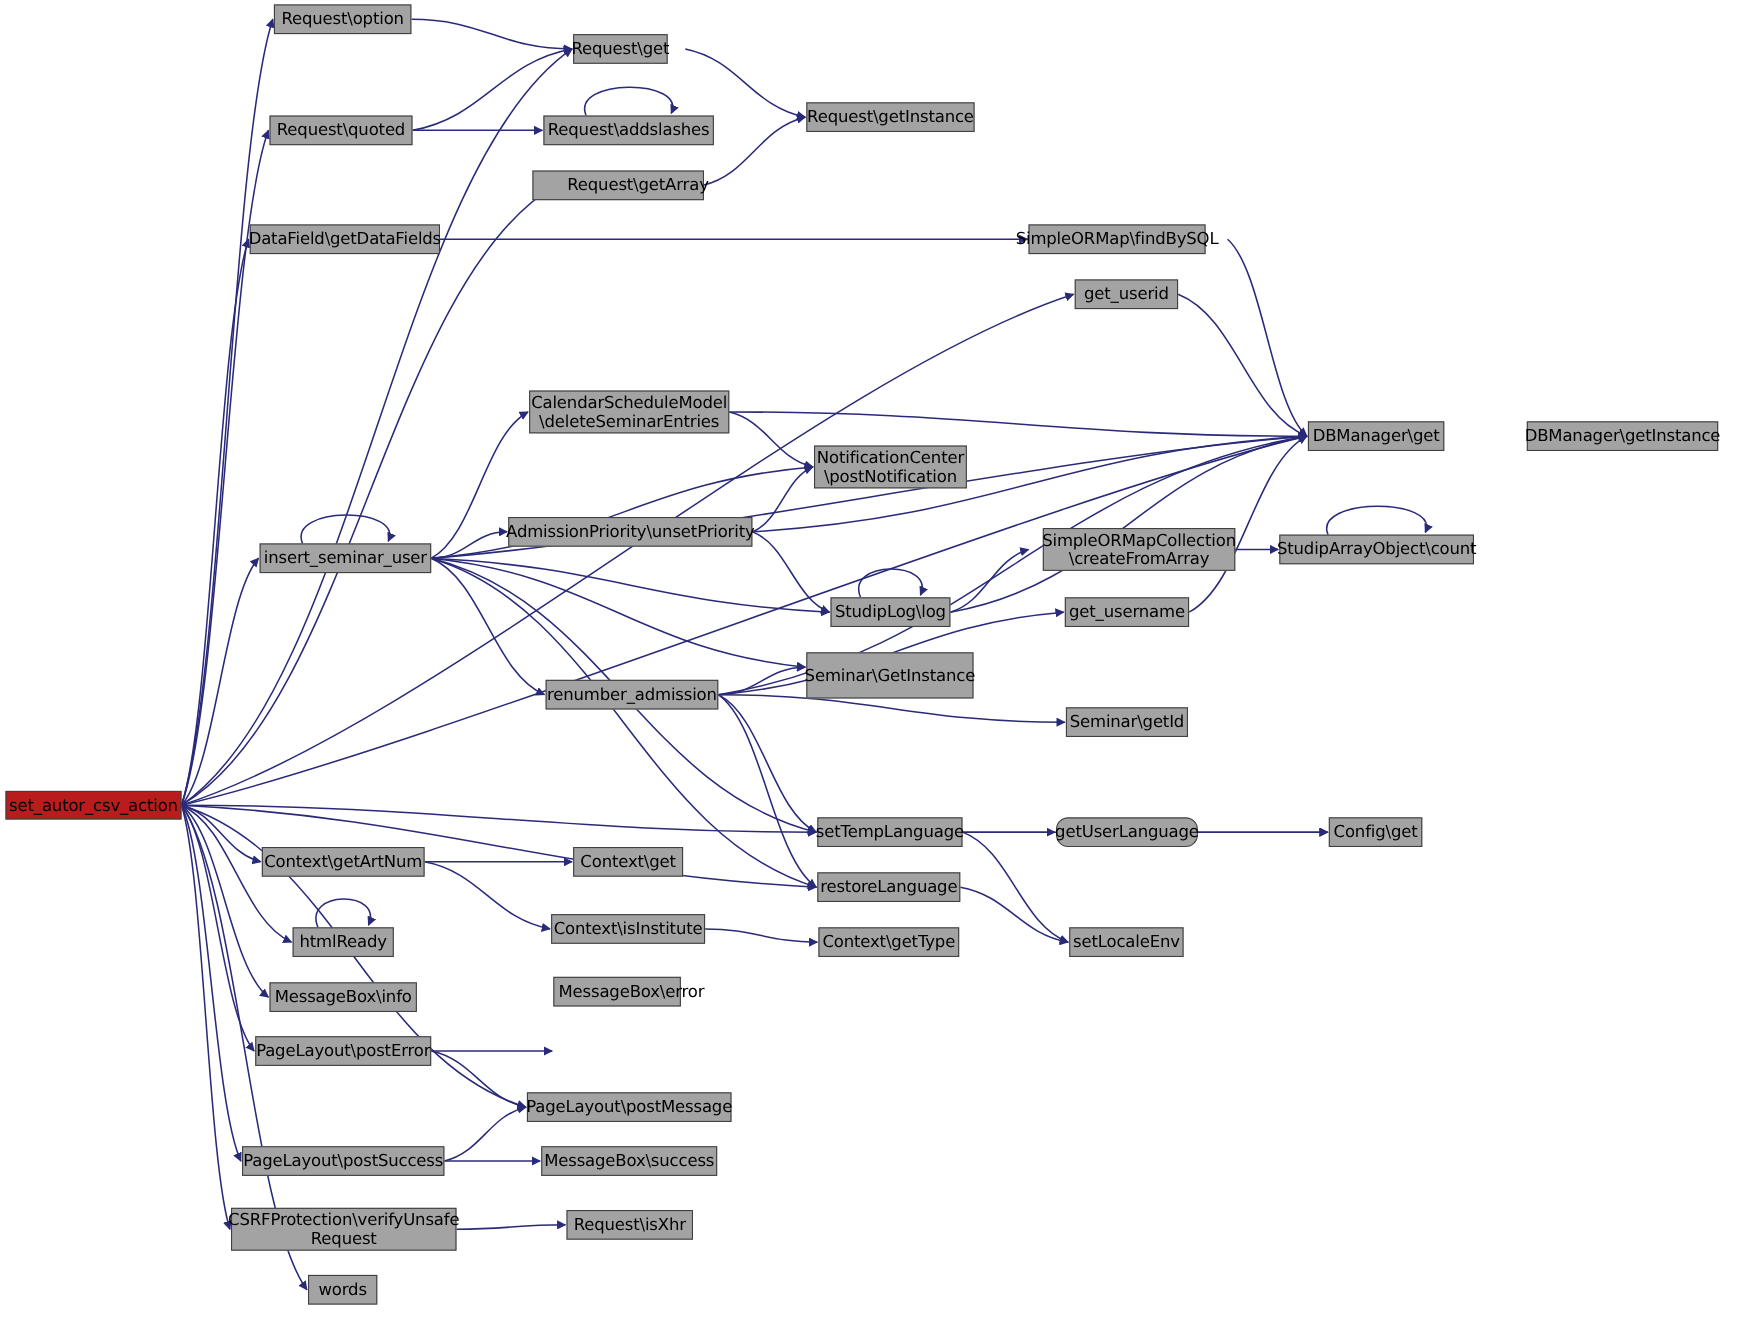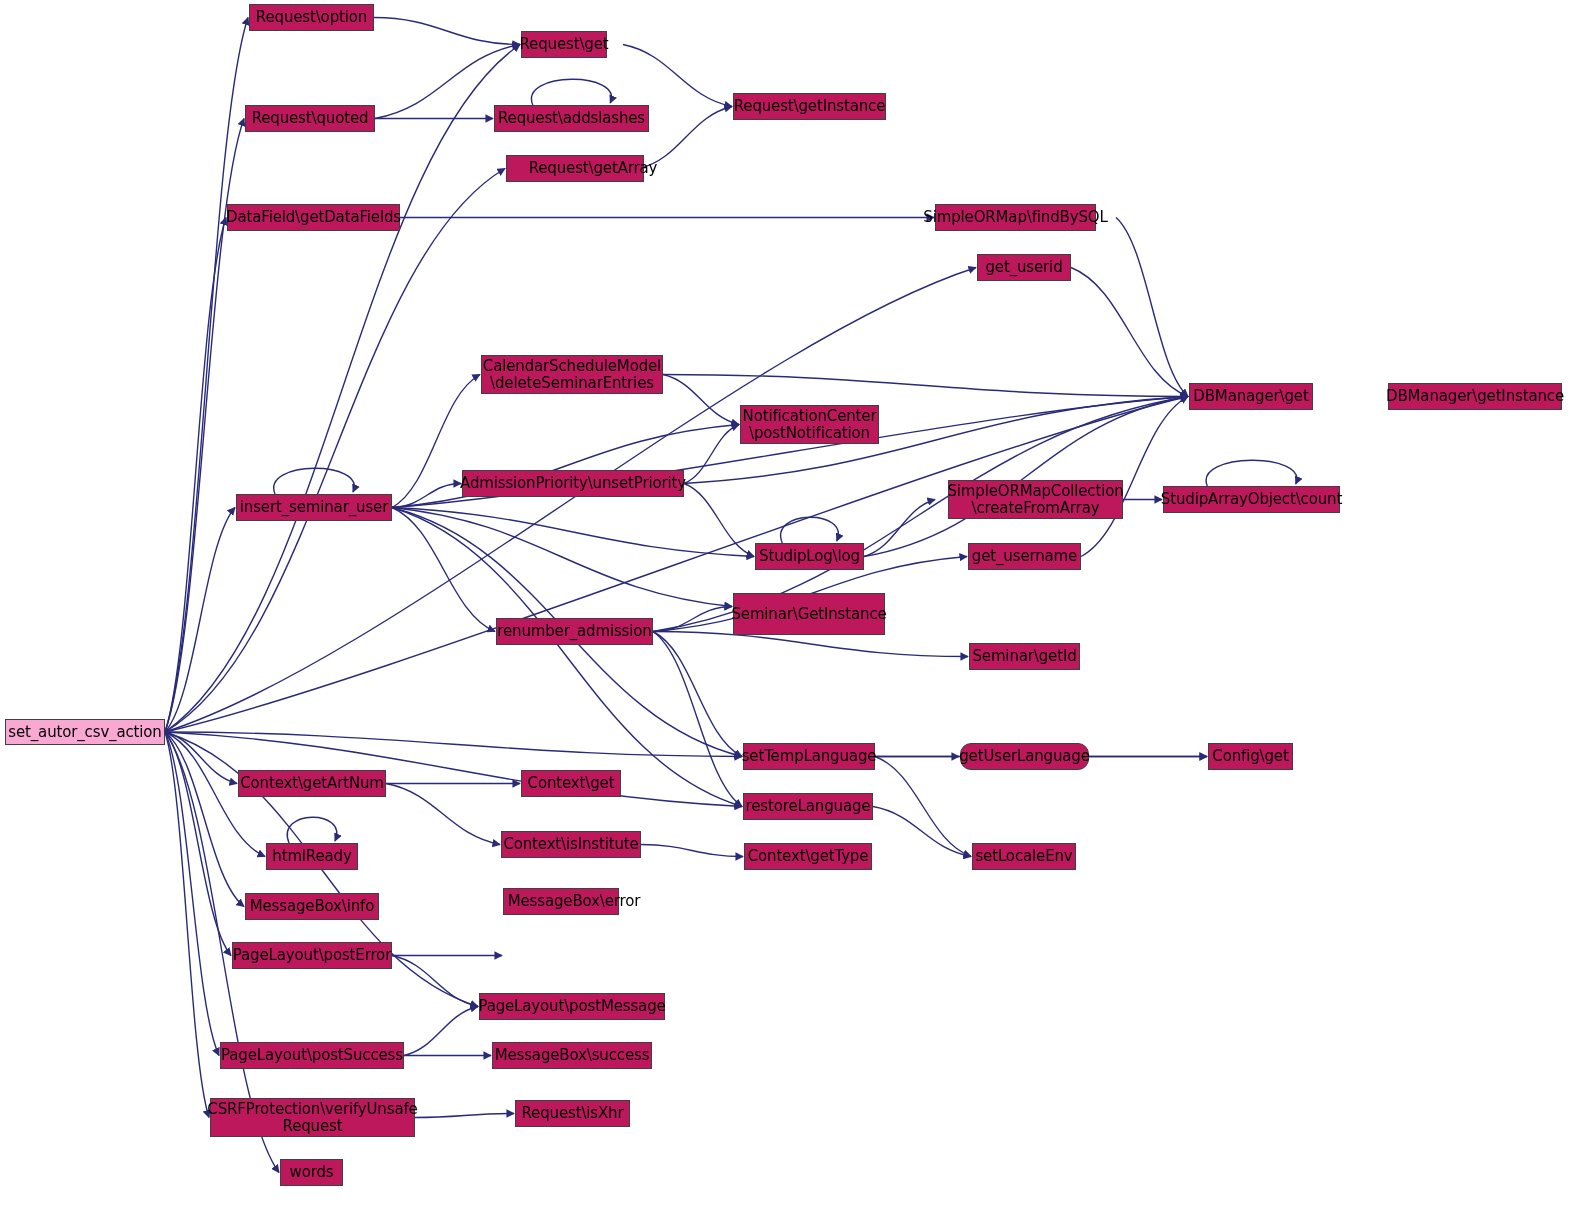--- a/index.html
+++ b/index.html
@@ -20,34 +20,34 @@
     left: 0;
     top: 0;
     width: 1592px;
     height: 1208px;
     pointer-events: none;
   }
   .node {
     position: absolute;
     box-sizing: border-box;
     border: 1px solid #404040;
-    background: #be185d;
+    background: #a3a3a3;
     color: #000000;
     display: flex;
     align-items: center;
     justify-content: center;
     text-align: center;
     font-size: 15px;
     line-height: 17px;
     white-space: pre-line;
     letter-spacing: -0.15px;
     z-index: 5;
   }
   .node.root {
-    background: #f9a8d4;
+    background: #b91c1c;
     border-color: #404040;
   }
 </style>
 </head>
 <body>
 
 <div id="canvas">
   <svg id="edges" viewBox="0 0 1592 1208" xmlns="http://www.w3.org/2000/svg">
     <defs>
       <marker id="arrow" viewBox="0 0 10 10" refX="9" refY="5" markerWidth="6" markerHeight="6" orient="auto-start-reverse">
@@ -125,21 +125,21 @@
         <path d="M 415 1117.5 C 459.55 1117.5, 469.45 1113.5, 514 1113.5" marker-end="url(#arrow)"></path>
       </g>
   </svg>
   <div id="node-layer">
       <div class="node root" style="left: 5px; top: 719px; width: 160px; height: 26px;">set_autor_csv_action</div>
       <div class="node" style="left: 249px; top: 4px; width: 125px; height: 27px;">Request\option</div>
       <div class="node" style="left: 521px; top: 31px; width: 86px; height: 27px;">Request\get</div>
       <div class="node" style="left: 245px; top: 105px; width: 130px; height: 27px;">Request\quoted</div>
       <div class="node" style="left: 494px; top: 105px; width: 155px; height: 27px;">Request\addslashes</div>
       <div class="node" style="left: 733px; top: 93px; width: 153px; height: 27px;">Request\getInstance</div>
-      <div class="node" style="left: 506px; top: 155px; width: 138px; height: 27px; padding-left: 36px;">Request\getArray</div>
+      <div class="node" style="left: 484px; top: 155px; width: 156px; height: 27px; padding-left: 36px;">Request\getArray</div>
       <div class="node" style="left: 227px; top: 204px; width: 173px; height: 27px;">DataField\getDataFields</div>
       <div class="node" style="left: 935px; top: 204px; width: 161px; height: 27px;">SimpleORMap\findBySQL</div>
       <div class="node" style="left: 977px; top: 254px; width: 94px; height: 27px;">get_userid</div>
       <div class="node" style="left: 481px; top: 355px; width: 182px; height: 39px;">CalendarScheduleModel
 \deleteSeminarEntries</div>
       <div class="node" style="left: 740px; top: 405px; width: 139px; height: 39px;">NotificationCenter
 \postNotification</div>
       <div class="node" style="left: 1189px; top: 383px; width: 124px; height: 27px;">DBManager\get</div>
       <div class="node" style="left: 1388px; top: 383px; width: 174px; height: 27px;">DBManager\getInstance</div>
       <div class="node" style="left: 462px; top: 470px; width: 222px; height: 27px;">AdmissionPriority\unsetPriority</div>

